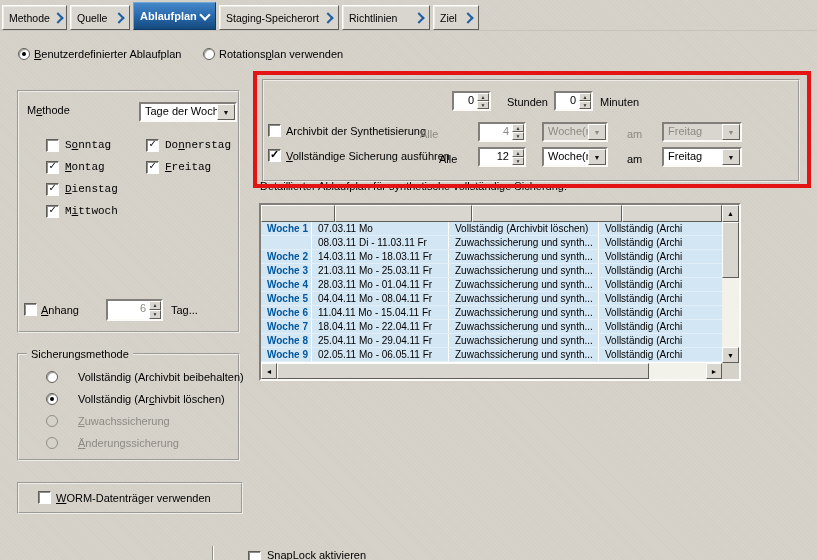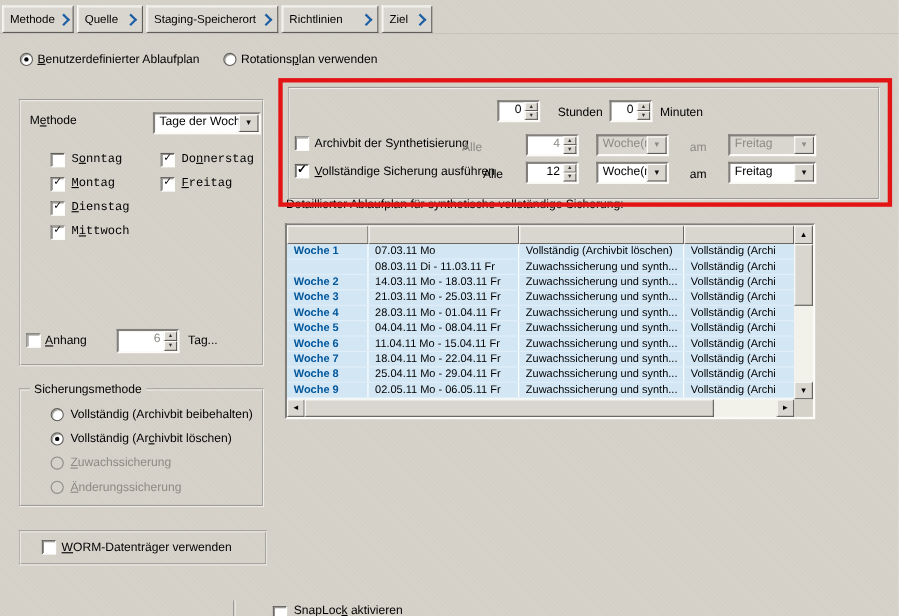--- a/index.html
+++ b/index.html
@@ -48,41 +48,41 @@
   .combo.disc .btn{color:#8b8a83;}
 
   
   .days{position:absolute;left:27px;top:42px;width:200px;height:88px;display:flex;flex-direction:column;flex-wrap:wrap;font-family:Liberation Mono, monospace;}
   .day{position:relative;height:22px;width:92px;display:flex;align-items:center;}
   .day .cb{position:relative;flex:none;}
   .day span.dlbl{margin-left:6px;white-space:nowrap;}
 
   .smrow{position:absolute;left:27px;height:16px;display:flex;align-items:center;}
   .smrow .radio{position:relative;flex:none;}
-  .smrow span.slbl{margin-left:6px;white-space:nowrap;}
+  .smrow span.slbl{margin-left:20px;white-space:nowrap;}
 
   
   .redbox{position:absolute;left:253px;top:71px;width:558px;height:117px;box-sizing:border-box;
     border:4px solid #e41414;z-index:6;pointer-events:none;}
 
   
   .tbl{position:absolute;left:259px;top:203px;width:482px;height:178px;box-sizing:border-box;
     border:2px solid;border-color:#827f7a #fcfbf7 #fcfbf7 #827f7a;background:#fff;display:flex;flex-direction:column;}
   .thead{display:flex;height:17px;flex:none;}
   .hcell{box-sizing:border-box;background:#d9d6cf;border:1px solid;border-color:#fdfdfb #5f5d58 #5f5d58 #fdfdfb;
     font-size:10.5px;padding:14px 0 0 6px;white-space:nowrap;overflow:hidden;flex:none;text-align:center;}
   .hc1{width:74px;} .hc2{width:137px;font-style:italic;} .hc3{width:150px;} .hc4{flex:1;}
   .upbtn{width:17px;flex:none;box-sizing:border-box;background:#d9d6cf;border:1px solid;border-color:#fdfdfb #5f5d58 #5f5d58 #fdfdfb;
     display:flex;align-items:center;justify-content:center;font-size:7px;}
   .tmid{display:flex;flex:1;}
   .tbody{width:461px;flex:none;}
   .trow{display:flex;height:14px;background:#d3e6f4;border-bottom:1px solid #e2eff9;box-sizing:border-box;}
   .tcell{box-sizing:border-box;padding:1px 0 0 6px;font-size:10px;line-height:12px;white-space:nowrap;overflow:hidden;
     border-right:1px solid #fff;flex:none;}
-  .tc1{width:74px;font-weight:bold;color:#00579c;} .tc2{width:137px;} .tc3{width:150px;} .tc4{flex:1;border-right:none;}
+  .tc1{width:51px;font-weight:bold;color:#00579c;} .tc2{width:137px;} .tc3{width:150px;} .tc4{flex:1;border-right:none;}
   .vsb{width:17px;flex:none;display:flex;flex-direction:column;background:#f2f1ea;}
   .vthumb{height:56px;flex:none;background:#d9d6cf;border:1px solid;border-color:#fdfdfb #5f5d58 #5f5d58 #fdfdfb;box-sizing:border-box;}
   .vfill{flex:1;}
   .dnbtn{height:16px;flex:none;box-sizing:border-box;background:#d9d6cf;border:1px solid;border-color:#fdfdfb #5f5d58 #5f5d58 #fdfdfb;
     display:flex;align-items:center;justify-content:center;font-size:7px;}
   .hrow{display:flex;height:16px;flex:none;}
   .hsb{width:461px;display:flex;background:#f2f1ea;}
   .sbtn{width:16px;flex:none;box-sizing:border-box;background:#d9d6cf;border:1px solid;border-color:#fdfdfb #5f5d58 #5f5d58 #fdfdfb;
     display:flex;align-items:center;justify-content:center;font-size:7px;}
   .hthumb{width:372px;flex:none;background:#d9d6cf;border:1px solid;border-color:#fdfdfb #5f5d58 #5f5d58 #fdfdfb;box-sizing:border-box;}
@@ -98,20 +98,24 @@
 
   <div class="tabbar">
       <div class="tab" style="width: 65px;">
         <span>Methode</span>
         <span class="chev right"></span>
       </div>
       <div class="tab" style="width: 60px;">
         <span>Quelle</span>
         <span class="chev right"></span>
       </div>
+      <div class="tab active" style="width: 83px;">
+        <span>Ablaufplan</span>
+        <span class="chev down"></span>
+      </div>
       <div class="tab" style="width: 120px;">
         <span>Staging-Speicherort</span>
         <span class="chev right"></span>
       </div>
       <div class="tab" style="width: 88px;">
         <span>Richtlinien</span>
         <span class="chev right"></span>
       </div>
       <div class="tab" style="width: 46px;">
         <span>Ziel</span>

